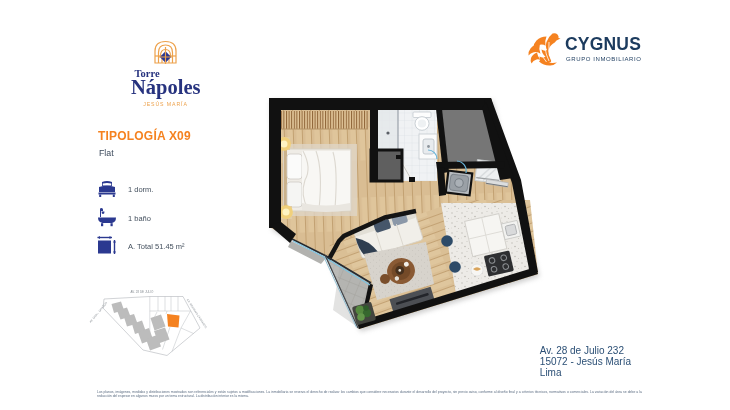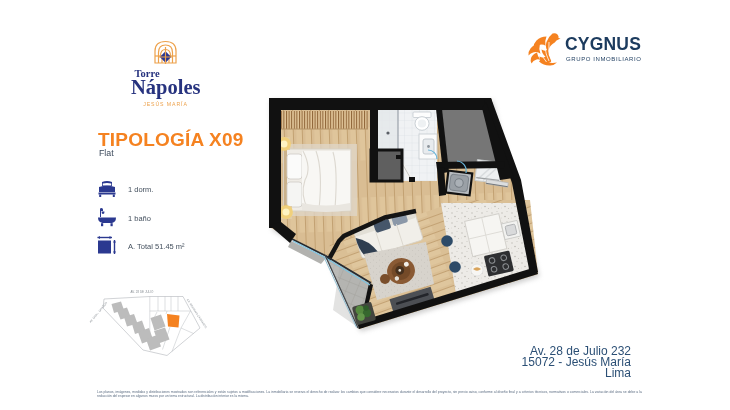--- a/index.html
+++ b/index.html
@@ -25,21 +25,21 @@
   <path d="M149.5 47 L149.5 64 M143 57 L156 57" stroke="#EDA14B" stroke-width="1.2" fill="none"></path>
 
   <text x="118.5" y="77" font-family="Liberation Serif, serif" font-weight="bold" font-size="10.5" fill="#27337F">Torre</text>
 
   <text x="115" y="94" font-family="Liberation Serif, serif" font-weight="bold" font-size="20.5" fill="#27337F">Nápoles</text>
 
   <text x="149.5" y="106" font-size="5.2" letter-spacing="0.9" fill="#EDA14B" text-anchor="middle">JESÚS MARÍA</text>
 </svg>
 </div>
 
-<div class="abs" style="left:98px;top:129px;font-size:19px;font-weight:bold;color:#F58220;letter-spacing:0.2px;">TIPOLOGÍA X09</div>
+<div class="abs" style="left:98px;top:129px;font-size:12px;font-weight:bold;color:#F58220;letter-spacing:0.2px;">TIPOLOGÍA X09</div>
 
 <div class="abs" style="left:99px;top:148px;font-size:8.8px;color:#3C4A5C;">Flat</div>
 
 <div class="abs" style="left:97px;top:180px;">
 <svg width="20" height="18" viewBox="0 0 20 18">
   <g fill="#2B3990">
     <path d="M5 2 Q10 0 15 2 L15 6 L5 6 Z"></path>
     <path d="M5.8 3.6 Q10 2.2 14.2 3.6 L14.2 5.5 L5.8 5.5 Z" fill="#fff"></path>
     <path d="M2 7 Q10 4.5 18 7 L18 12 L2 12 Z"></path>
     <rect x="1.5" y="12.5" width="17" height="2"></rect>
@@ -378,19 +378,19 @@
   <polygon points="167,314 179.5,315.5 178.5,327.5 168,326.5" fill="#F58220"></polygon>
 
   <text x="142" y="292.5" font-size="3" fill="#8a9096" text-anchor="middle">AV. 28 DE JULIO</text>
 
   <text x="99" y="313" font-size="2.8" fill="#8a9096" transform="rotate(-50 99 313)" text-anchor="middle">AV. GRAL. GARZON</text>
 
   <text x="196" y="314" font-size="2.8" fill="#8a9096" transform="rotate(57 196 314)" text-anchor="middle">CA. MARIANO CARRANZA</text>
 </svg>
 </div>
 
-<div class="abs" style="right:99px;top:346px;text-align:right;font-size:12px;line-height:10.8px;color:#2B4F75;">
+<div class="abs" style="right:99px;top:346px;text-align:left;font-size:10px;line-height:10.8px;color:#2B4F75;">
 Av. 28 de Julio 232<br>15072 - Jesús María<br>Lima
 </div>
 
 <div class="abs" style="left:97px;top:390px;width:545px;font-size:3.4px;line-height:4px;color:#5A6B80;text-align:justify;">
 Los planos, imágenes, medidas y distribuciones mostrados son referenciales y están sujetos a modificaciones. La inmobiliaria se reserva el derecho de realizar los cambios que considere necesarios durante el desarrollo del proyecto, sin previo aviso, conforme al diseño final y a criterios técnicos, normativos o comerciales. La variación del área se debe a la reducción del espesor en algunos muros por un tema estructural. La distribución interior es la misma.
 </div>
 
 </body></html>

